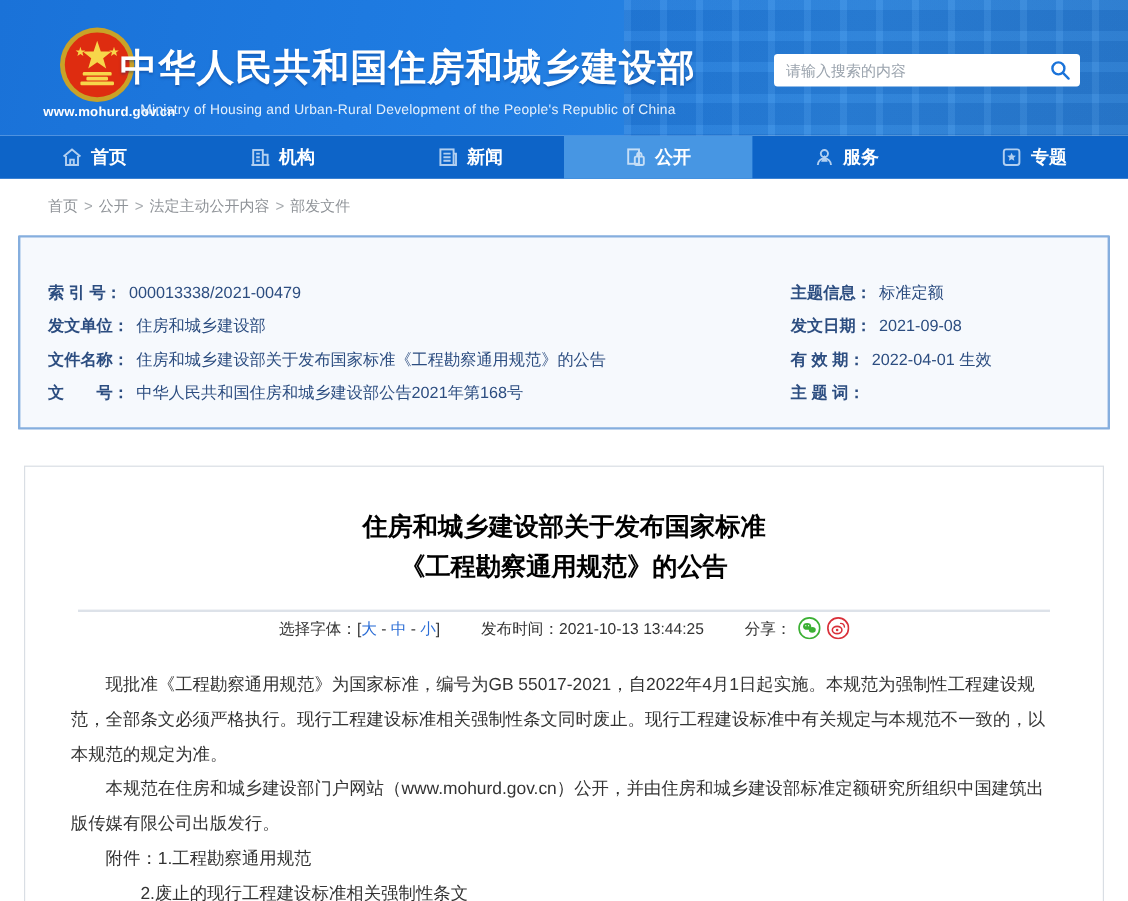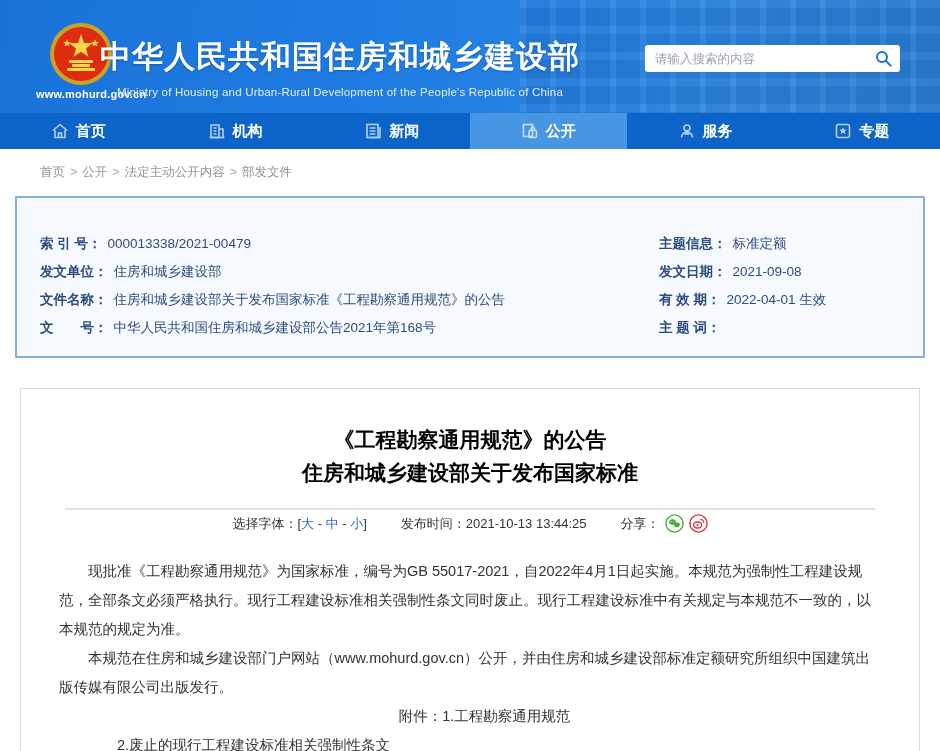--- a/index.html
+++ b/index.html
@@ -77,21 +77,21 @@
   .article-info{
     margin-top:4px; text-align:center; font-size:13px; color:#333;
     display:flex; justify-content:center; align-items:center; gap:6px;
   }
   .article-info .grp{ display:flex; align-items:center; }
   .article-info .spacer{ width:22px; }
   .font-size-link{ color:#2a6cd5; text-decoration:none; cursor:pointer; }
   .share-icon{ margin-left:5px; cursor:pointer; display:inline-flex; }
   .article-body{ padding:24px 38px 0; font-size:14.5px; color:#333; line-height:29px; }
   .article-body p.indent{ text-indent:2em; }
-  .article-body p.attach{ text-indent:2em;text-align:center; }
+  .article-body p.attach{ text-indent:2em; }
   .article-body p.attach2{ text-indent:4em; }
 </style>
 </head>
 <body>
 
 <div class="header">
   <div class="emblem-wrap">
     <svg class="emblem" width="64" height="64" viewBox="0 0 64 64">
       <circle cx="32" cy="32" r="31" fill="#c9a227"></circle>
       <circle cx="32" cy="32" r="27" fill="#de2c10"></circle>
@@ -208,22 +208,22 @@
     </div>
     <div class="meta-row">
       <span class="meta-label">主 题 词：</span>
       <span class="meta-value"></span>
     </div>
   </div>
 </div>
 
 <div class="content-box">
   <div class="article-title">
+    <div>住房和城乡建设部关于发布国家标准</div>
     <div>《工程勘察通用规范》的公告</div>
-    <div>住房和城乡建设部关于发布国家标准</div>
   </div>
   <div class="title-divider"></div>
 
   <div class="article-info">
     <span class="grp">
       <span>选择字体：</span>
       <span>[</span>
       <a class="font-size-link">大</a>
       <span style="white-space:pre;"> - </span>
       <a class="font-size-link">中</a>

